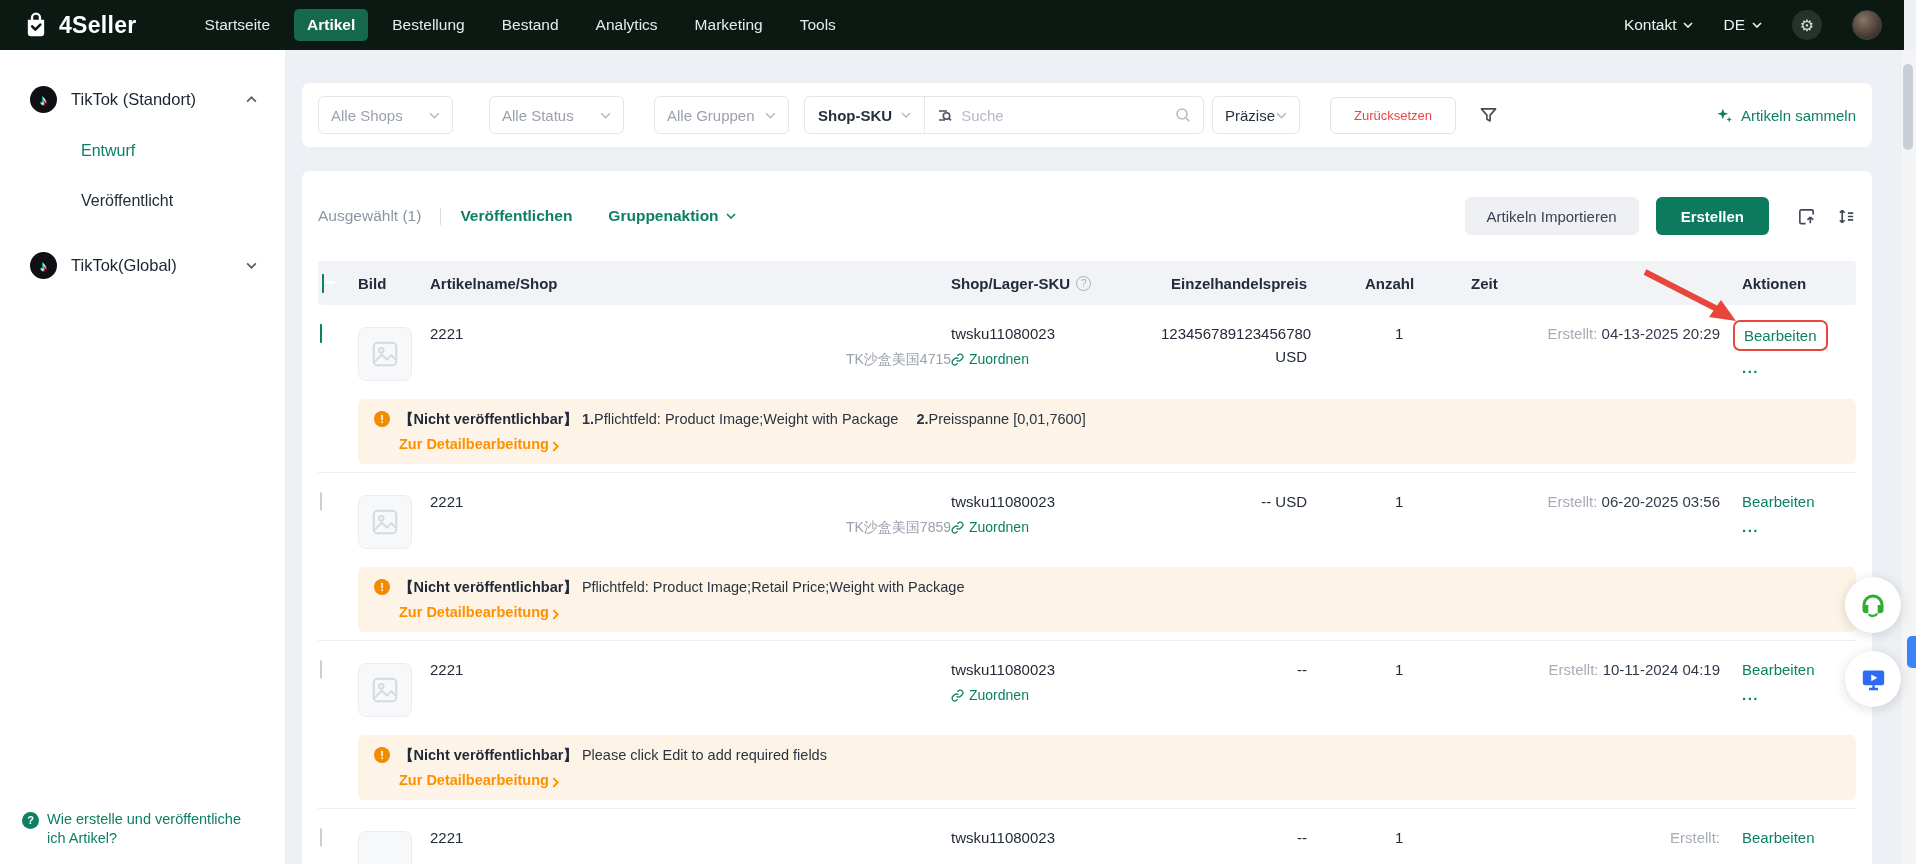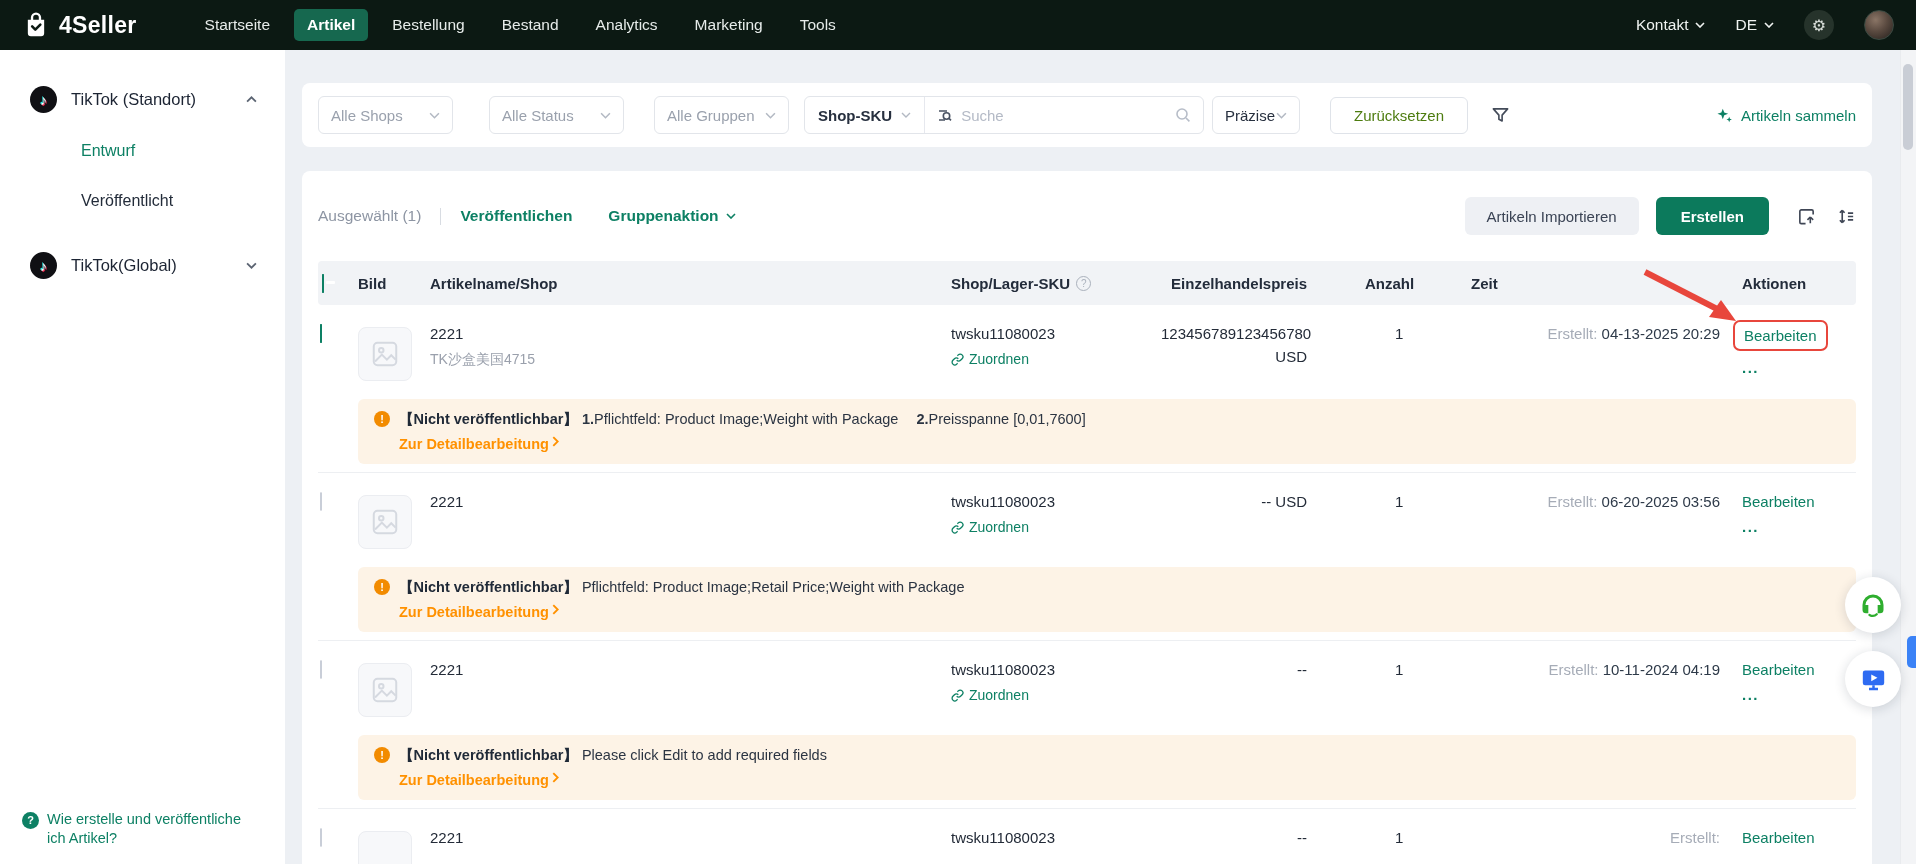--- a/index.html
+++ b/index.html
@@ -1,20 +1,20 @@
 <!DOCTYPE html>
 <html><head>
 <meta charset="utf-8">
 <style>
   * { margin:0; padding:0; box-sizing:border-box; }
   html,body { width:1916px; height:864px; overflow:hidden; }
   body { font-family:"Liberation Sans", sans-serif; background:#edf0f4; position:relative; color:#222b3a; }
 
   
-  .topbar { position:absolute; top:0; left:0; right:0; height:50px; background:#0c1913; display:flex; align-items:center; padding:0 22px; z-index:40; }
+  .topbar { position:absolute; top:0; left:0; right:12px; height:50px; background:#0c1913; display:flex; align-items:center; padding:0 22px; z-index:40; }
   .brand { display:flex; align-items:center; gap:9px; color:#fff; font-size:23px; font-weight:700; margin-right:68px; letter-spacing:.3px; }
   .nav { display:flex; align-items:center; gap:37px; font-size:15.5px; color:#e7ecea; }
   .nav-item { height:32px; display:flex; align-items:center; border-radius:5px; cursor:pointer; white-space:nowrap; }
   .nav-item.active { background:#16684f; color:#fff; font-weight:700; padding:0 13px; margin:0 -13px; }
   .topbar-right { margin-left:auto; display:flex; align-items:center; gap:30px; color:#f0f3f1; font-size:15.5px; }
   .tr-item { display:flex; align-items:center; gap:7px; cursor:pointer; }
   .gear-circle { width:30px; height:30px; border-radius:50%; background:#26332b; display:flex; align-items:center; justify-content:center; color:#d8ded9; font-size:16px; }
   .avatar { width:30px; height:30px; border-radius:50%; background:radial-gradient(circle at 38% 32%, #8a7566 0%, #5a4a40 45%, #241f1c 100%); border:1px solid #3a4a42; }
 
   
@@ -44,21 +44,21 @@
   .select { height:38px; border:1px solid #e2e5ea; border-radius:6px; display:flex; align-items:center; justify-content:space-between; padding:0 12px; color:#9aa1ad; font-size:15px; background:#fff; cursor:pointer; }
   .sel-shops, .sel-status, .sel-groups { width:135px; }
   .sel-status { margin-left:36px; } .sel-groups { margin-left:30px; }
   .chev-g { color:#b3b9c3; display:flex; }
   .search-combo { margin-left:15px; width:400px; height:38px; border:1px solid #e2e5ea; border-radius:6px; display:flex; align-items:stretch; background:#fff; }
   .sku-seg { display:flex; align-items:center; gap:9px; padding:0 13px; font-size:15px; color:#27303f; font-weight:700; border-right:1px solid #e6e8ee; cursor:pointer; }
   .search-seg { flex:1; display:flex; align-items:center; gap:8px; padding:0 12px; color:#aeb5c0; }
   .search-seg input { border:none; outline:none; flex:1; font-size:15px; color:#333; background:transparent; }
   .search-seg input::placeholder { color:#b4bac6; }
   .sel-precise { margin-left:8px; width:88px; color:#27303f; }
-  .reset-btn { margin-left:30px; height:37px; padding:0 23px; border:1px solid #dfe3e9; border-radius:6px; background:#fff; color:#4d7c0f; font-size:15px; cursor:pointer; }
+  .reset-btn { margin-left:30px; height:37px; padding:0 23px; border:1px solid #dfe3e9; border-radius:6px; background:#fff; color:#ef4444; font-size:13px; cursor:pointer; }
   .funnel-btn { margin-left:23px; color:#434b59; display:flex; cursor:pointer; }
   .collect { margin-left:auto; display:flex; align-items:center; gap:8px; color:#0d8064; font-size:15px; cursor:pointer; }
 
   
   .table-card { margin-top:24px; height:720px; padding:0 16px; position:relative; overflow:visible; }
   .toolbar { display:flex; align-items:center; padding-top:26px; }
   .sel-count { color:#8d95a3; font-size:15.5px; }
   .tb-div { width:1px; height:17px; background:#d8dce2; margin:0 19px; }
   .pub-link, .grp-link { color:#0d8064; font-weight:700; font-size:15.5px; cursor:pointer; display:flex; align-items:center; gap:7px; }
   .grp-link { margin-left:36px; }
@@ -79,21 +79,21 @@
 
   .group { border-bottom:1px solid #edeff2; padding-bottom:8px; }
   .trow { padding-top:20px; align-items:start; font-size:15px; }
   .cb { width:17px; height:17px; border-radius:4px; border:1.5px solid #c9ced8; background:#fff; margin-top:3px; margin-left:2px; cursor:pointer; position:relative; }
   .cb.checked, .cb.ind { background:#0d8064; border-color:#0d8064; }
   .cb.checked::after { content:""; position:absolute; left:4.5px; top:1.5px; width:5px; height:8px; border:solid #fff; border-width:0 2px 2px 0; transform:rotate(42deg); }
   .cb.ind::after { content:""; position:absolute; left:3px; top:6.5px; width:9px; height:2.5px; background:#fff; border-radius:1px; }
   .thumb { width:54px; height:54px; border:1px solid #ebedf1; border-radius:8px; background:#f7f8fa; display:flex; align-items:center; justify-content:center; color:#d5d9e0; margin-top:2px; }
   .line2 { margin-top:9px; }
   .name-cell .nm { color:#232b38; }
-  .name-cell .shop { color:#9aa0ac; font-size:14px; }
+  .name-cell .shop { color:#9aa0ac; font-size:14px;text-align:right; }
   .sku-cell .sku { color:#232b38; }
   .map-link { color:#0d8064; font-size:14px; display:inline-flex; align-items:center; gap:5px; cursor:pointer; }
   .price-cell { text-align:right; padding-right:14px; color:#232b38; }
   .price-cell .cur { margin-top:6px; }
   .qty-cell { padding-left:74px; color:#232b38; }
   .time-cell { text-align:right; padding-right:16px; white-space:nowrap; }
   .time-cell .lbl { color:#a6acb7; }
   .time-cell .val { color:#2e3a49; }
   .act-cell { padding-left:6px; position:relative; }
   .edit-link { color:#0d8064; cursor:pointer; }
@@ -103,21 +103,21 @@
   .anno-box { position:relative; display:inline-block; padding:5px 9px; margin:-5px 0 0 -9px; border:2.5px solid #e8463c; border-radius:7px; z-index:5; background:transparent; }
   .anno-arrow { position:absolute; left:-96px; top:-53px; width:104px; height:58px; z-index:6; pointer-events:none; }
 
   
   .warn { margin-left:40px; margin-top:18px; background:#fdf3e6; border-radius:6px; padding:11px 16px 12px; font-size:14.5px; color:#2b3442; }
   .warn-line1 { display:flex; align-items:flex-start; gap:9px; }
   .warn-bang { width:16px; height:16px; border-radius:50%; background:#f28b00; color:#fff; font-size:11px; font-weight:700; display:flex; align-items:center; justify-content:center; flex:none; margin-top:1px; }
   .warn-tag { font-weight:700; color:#1f2937; }
   .warn-b { font-weight:700; }
   .warn-sp { margin-left:14px; }
-  .warn-link { margin-left:25px; margin-top:7px; color:#ff9100; font-weight:700; display:flex; align-items:flex-start; gap:3px; font-size:14.5px; cursor:pointer; width:max-content; }
+  .warn-link { margin-left:25px; margin-top:7px; color:#ff9100; font-weight:700; display:flex; align-items:flex-end; gap:3px; font-size:14.5px; cursor:pointer; width:max-content; }
 
   
   .float-btn { position:absolute; right:15px; width:56px; height:56px; border-radius:50%; background:#fff; box-shadow:0 2px 12px rgba(20,30,50,.16); display:flex; align-items:center; justify-content:center; z-index:38; cursor:pointer; }
   .float-chat { top:577px; } .float-video { top:651px; }
 </style>
 </head>
 <body>
 
 <header class="topbar">
   <div class="brand">
@@ -372,20 +372,21 @@
         <span><span class="cb"></span></span>
         <span class="thumb">
             <svg width="30" height="30" viewBox="0 0 24 24" fill="none" stroke="currentColor" stroke-width="1.6">
               <rect x="3" y="3" width="18" height="18" rx="3"></rect>
               <circle cx="9" cy="9" r="1.8"></circle>
               <path d="M4 18l5.5-5.5 4 4L17 13l3.5 3.5"></path>
             </svg>
           </span>
         <span class="name-cell">
             <div class="nm">2221</div>
+            <div class="shop line2">TK沙盒美国7859</div>
           </span>
         <span class="sku-cell">
             <div class="sku">twsku11080023</div>
             <div class="line2"><span class="map-link">
                 <svg width="13" height="13" viewBox="0 0 24 24" fill="none" stroke="currentColor" stroke-width="2.4">
                   <path d="M10.5 13.5a5 5 0 007.1 0l2.9-2.9a5 5 0 00-7.1-7.1l-1.6 1.6"></path>
                   <path d="M13.5 10.5a5 5 0 00-7.1 0l-2.9 2.9a5 5 0 007.1 7.1l1.6-1.6"></path>
                 </svg>
                 <span>Zuordnen</span>
               </span></div>

